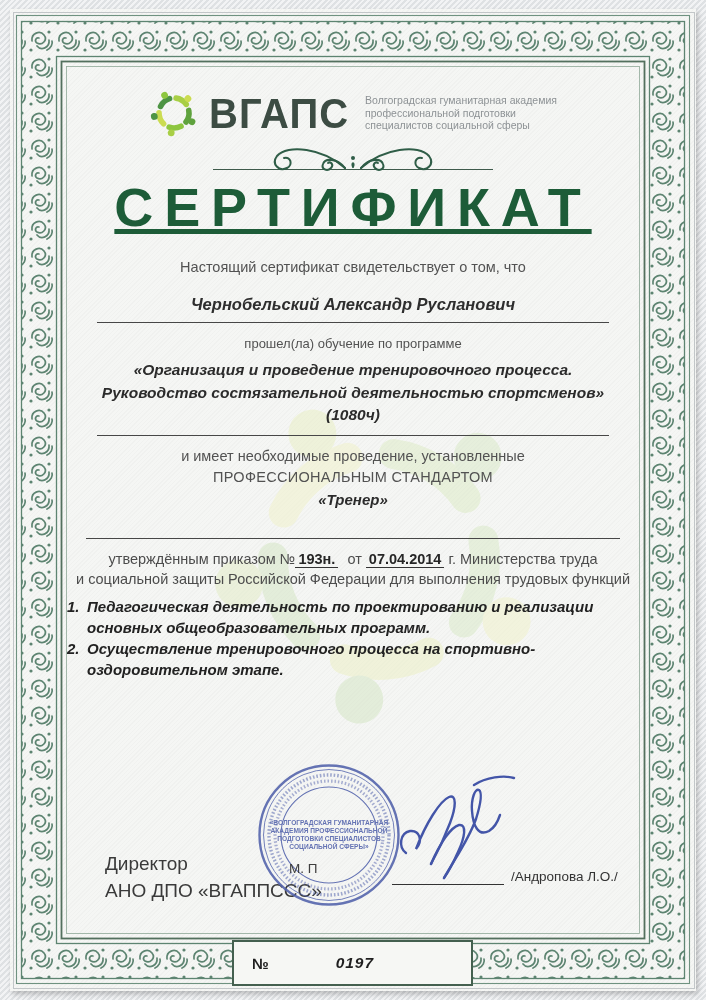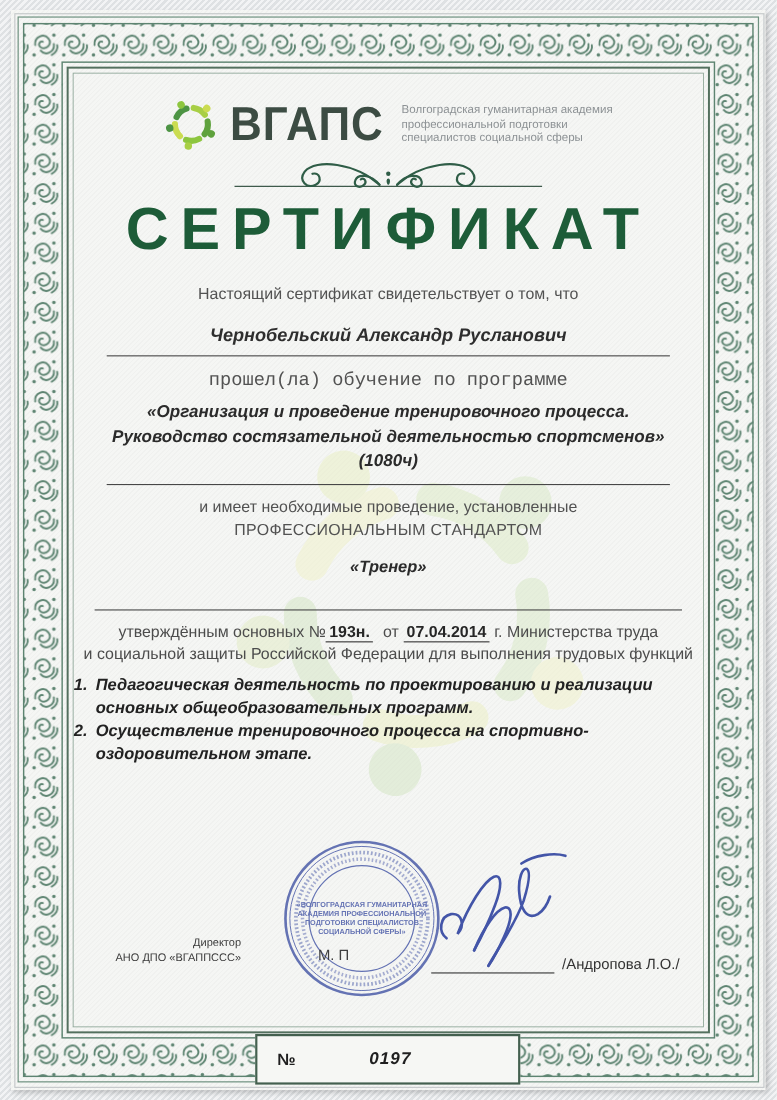--- a/index.html
+++ b/index.html
@@ -26,48 +26,48 @@
   }
   .logo-row{display:flex;align-items:center;justify-content:center;margin-top:18px;gap:10px;}
   .logo-abbr{
     font-size:40px;font-weight:bold;color:#3c4c43;letter-spacing:1px;line-height:1;
     transform:scaleY(1.08);
   }
   .org-name{ text-align:left;font-size:10.5px;color:#8d9295;line-height:1.18;padding-left:6px;}
   .flourish{margin-top:6px;}
   .cert-title{
     margin-top:2px;font-size:54px;font-weight:bold;color:#1d5c38;
-    letter-spacing:0.2em;line-height:1.02;white-space:nowrap;
+    letter-spacing:0.2em;line-height:1.02;white-space:nowrap;text-decoration:underline;
   }
   .intro{margin-top:24px;font-size:14.5px;color:#525252;}
   .recipient{margin-top:20px;font-size:16.5px;font-weight:bold;font-style:italic;color:#2e2e2e;}
   .rule{border:0;border-top:1.6px solid #474747;margin:8px auto 0 auto;}
   .rule-a{width:91%;}
   .rule-b{width:91%;margin-top:9px;}
   .rule-c{width:95%;margin-top:30px;}
-  .completed{margin-top:13px;font-size:17px;color:#525252;font-family:Liberation Mono, monospace;}
+  .completed{margin-top:13px;font-size:13px;color:#525252;}
   .program{
     margin-top:8px;font-size:15.5px;font-weight:bold;font-style:italic;color:#2b2b2b;
     line-height:1.45;width:95%;margin-left:auto;margin-right:auto;
   }
   .competence{margin-top:12px;font-size:14.5px;color:#525252;}
   .standard-label{margin-top:5px;font-size:14.5px;color:#525252;letter-spacing:.3px;}
-  .standard-name{margin-top:17px;font-size:15px;font-weight:bold;font-style:italic;color:#2b2b2b;}
+  .standard-name{margin-top:6px;font-size:15px;font-weight:bold;font-style:italic;color:#2b2b2b;}
   .order-line{margin-top:12px;font-size:14.5px;color:#4c4c4c;}
   .order-line2{margin-top:4px;font-size:14.5px;color:#4c4c4c;}
   .uline{
     font-weight:bold;color:#262626;
     border-bottom:1.6px solid #333;padding:0 3px;
   }
   .gap-left{margin-left:9px;}
   .functions{margin-top:10px;text-align:left;margin-left:-5px;}
   .fn-item{display:flex;font-size:15px;font-weight:bold;font-style:italic;color:#222;line-height:1.38;}
   .fn-num{width:20px;flex:none;}
   .fn-text{flex:1;}
-  .director{position:absolute;left:105px;top:851px;z-index:2;font-size:10px;color:#3a3a3a;line-height:1.4;text-align:right;}
+  .director{position:absolute;left:105px;top:851px;z-index:2;font-size:19px;color:#3a3a3a;line-height:1.4;text-align:left;}
   .stamp{position:absolute;left:257px;top:763px;z-index:2;opacity:.9;filter:blur(.3px);}
   .mp-label{position:absolute;left:289px;top:861px;z-index:3;font-size:13.5px;color:#3f3f3f;}
   .sig-svg{position:absolute;left:388px;top:765px;z-index:3;}
   .sig-line{position:absolute;left:392px;top:884px;width:112px;border-top:1.6px solid #333;z-index:2;}
   .sig-name{position:absolute;left:511px;top:869px;z-index:2;font-size:13.5px;color:#333;}
   .serial-box{
     position:absolute;left:232px;top:940px;width:241px;height:46px;z-index:5;
     background:#f6f7f4;border:2px solid #44604f;box-sizing:border-box;
     display:flex;align-items:center;
   }
@@ -190,21 +190,21 @@
     <div class="completed">прошел(ла) обучение по программе</div>
     <div class="program">«Организация и проведение тренировочного процесса. Руководство состязательной деятельностью спортсменов» (1080ч)</div>
     <hr class="rule rule-b">
 
     <div class="competence">и имеет необходимые проведение, установленные</div>
     <div class="standard-label">ПРОФЕССИОНАЛЬНЫМ СТАНДАРТОМ</div>
     <div class="standard-name">«Тренер»</div>
     <hr class="rule rule-c">
 
     <div class="order-line">
-      <span>утверждённым основных №</span><span class="uline">193н.</span><span class="gap-left">от</span> <span class="uline">07.04.2014</span> <span>г. Министерства труда</span>
+      <span>утверждённым приказом №</span><span class="uline">193н.</span><span class="gap-left">от</span> <span class="uline">07.04.2014</span> <span>г. Министерства труда</span>
     </div>
     <div class="order-line2">и социальной защиты Российской Федерации для выполнения трудовых функций</div>
 
     <div class="functions">
       <div class="fn-item">
         <span class="fn-num">1.</span>
         <span class="fn-text">Педагогическая деятельность по проектированию и реализации основных общеобразовательных программ.</span>
       </div>
       <div class="fn-item">
         <span class="fn-num">2.</span>

